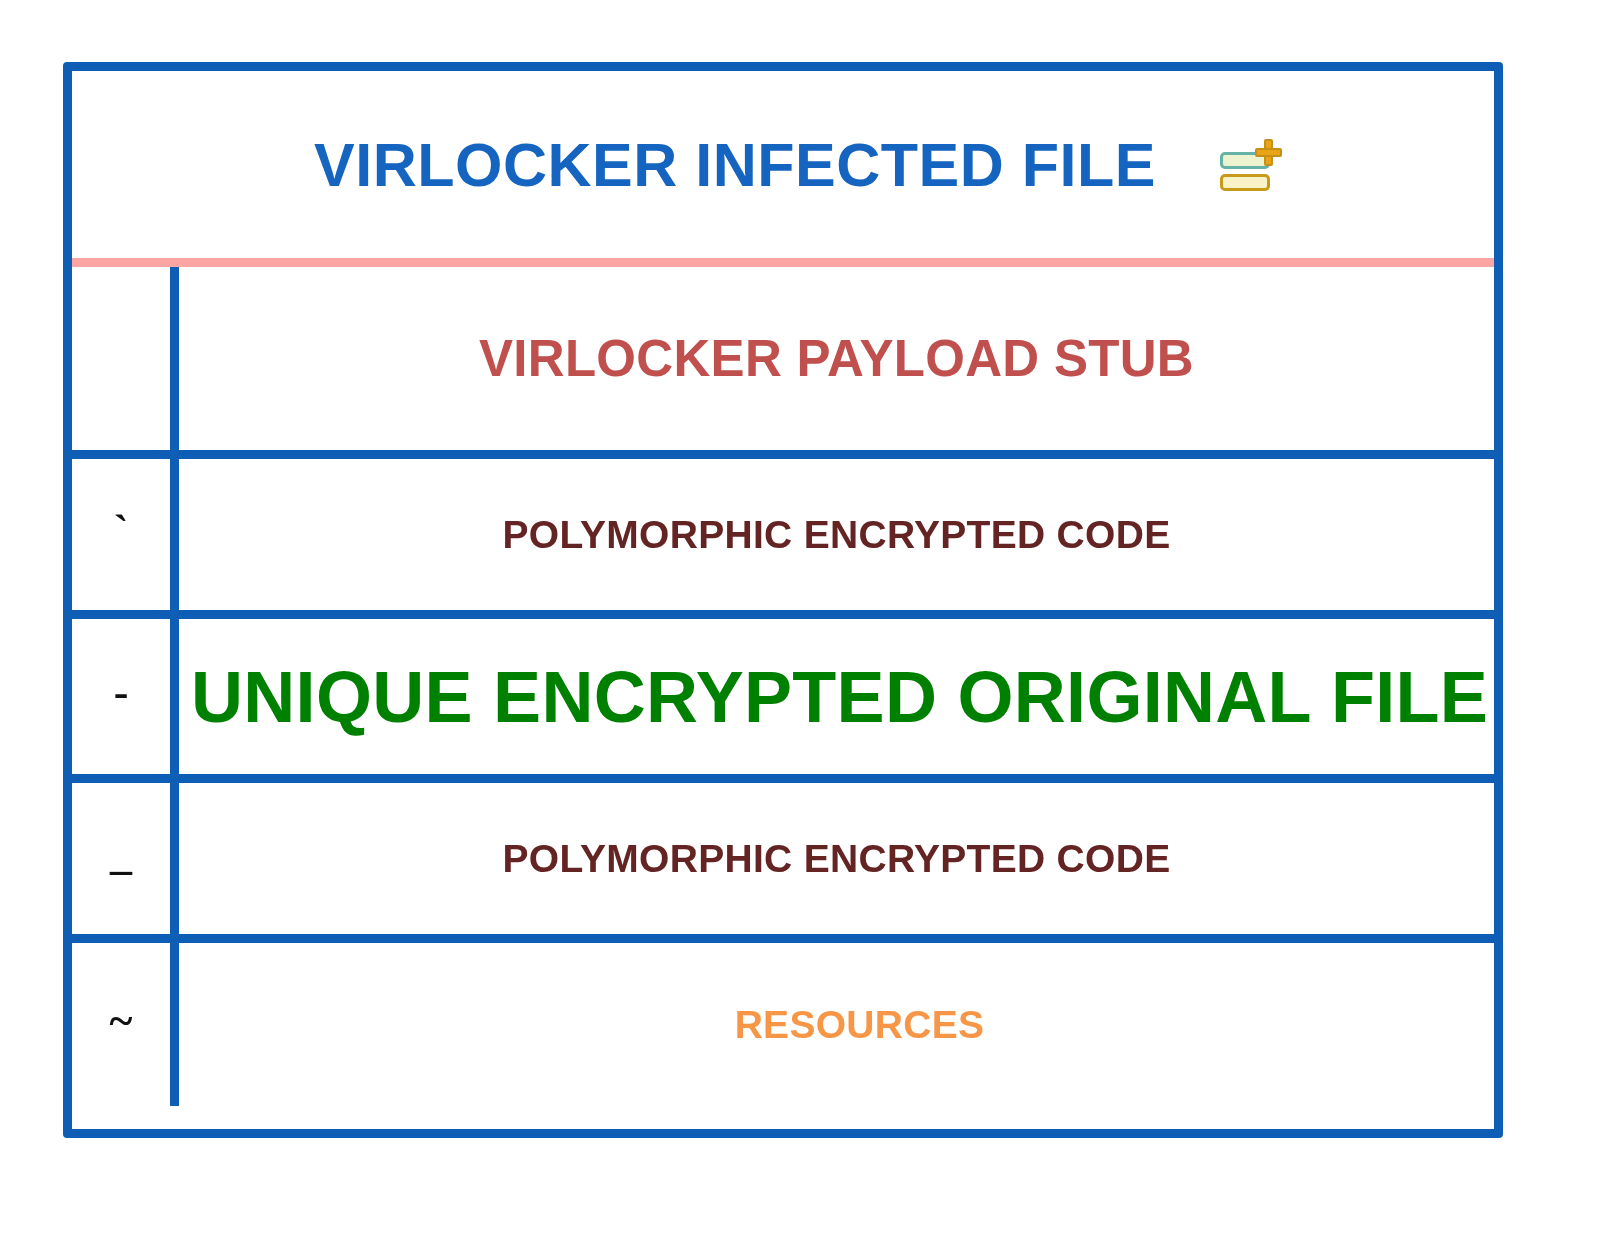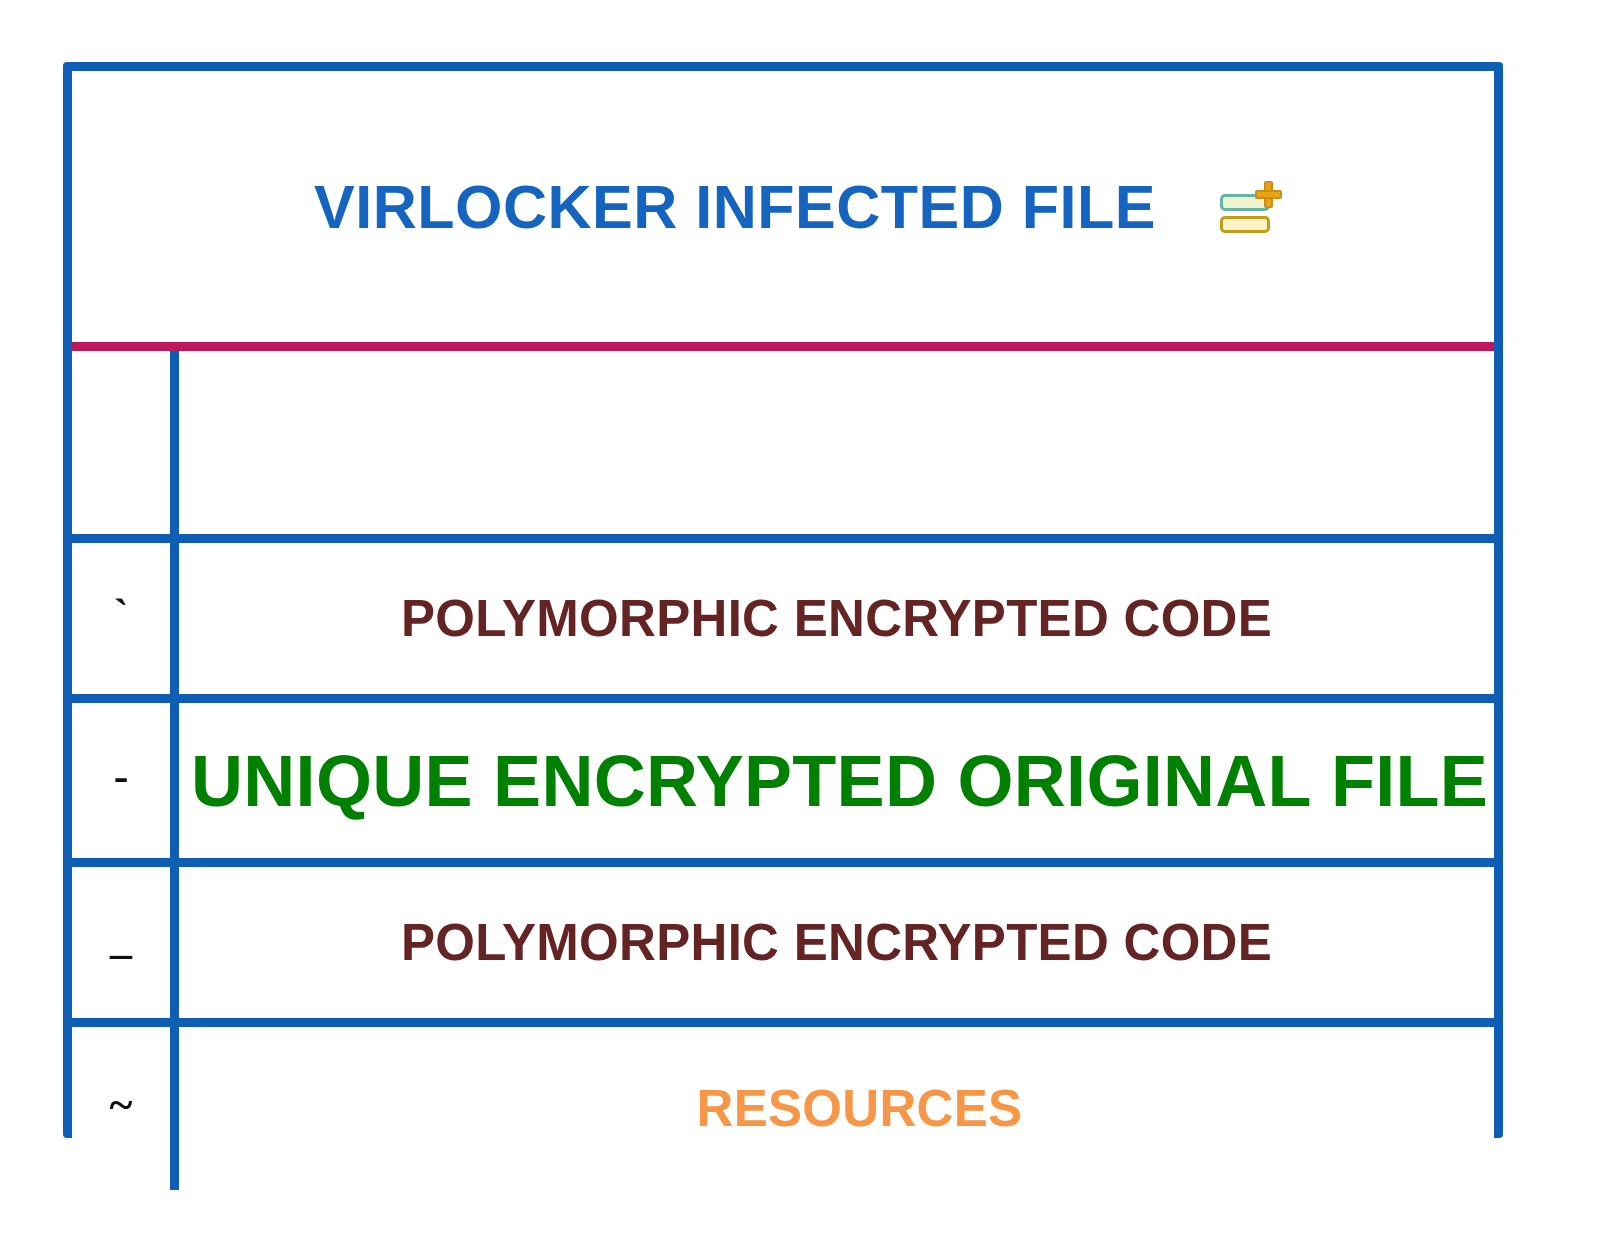--- a/index.html
+++ b/index.html
@@ -30,23 +30,23 @@
     width: 1440px;
     height: 1076px;
     border: 9px solid #0d5eb4;
     border-radius: 4px;
     box-sizing: border-box;
     background: #ffffff;
   }
 
   
   .title-row {
-    height: 280px;
-    box-sizing: border-box;
-    border-bottom: 9px solid #be185d;
+    height: 196px;
+    box-sizing: border-box;
+    border-bottom: 9px solid #fca5a5;
     display: flex;
     align-items: center;
     justify-content: center;
     background: #ffffff;
   }
   .title-inner {
     display: flex;
     align-items: center;
     justify-content: center;
     gap: 62px;
@@ -144,21 +144,21 @@
 
   .label-cell {
     flex: 1 1 auto;
     display: flex;
     align-items: center;
     justify-content: center;
     box-sizing: border-box;
     padding: 0 12px;
   }
   .label-text {
-    font-size: 51px;
+    font-size: 39px;
     font-weight: bold;
     white-space: nowrap;
     letter-spacing: 0.3px;
   }
   .label-cell.row-1 .label-text { font-size: 51px; }
   .label-cell.row-3 .label-text { font-size: 72px; }
 </style>
 </head>
 <body>
 
@@ -174,20 +174,23 @@
           <span class="bar bar-bottom"></span>
           <span class="plus"></span>
         </span>
       </div>
     </div>
 
     <div class="row row-h-1">
       <div class="marker-cell">
         <span class="mk"></span>
       </div>
+      <div class="label-cell row-1">
+        <span class="label-text" style="color:#C0504D;">VIRLOCKER PAYLOAD STUB</span>
+      </div>
     </div>
 
     <div class="row row-h-2">
       <div class="marker-cell">
         <span class="mk">`</span>
       </div>
       <div class="label-cell row-2">
         <span class="label-text" style="color:#632423;">POLYMORPHIC ENCRYPTED CODE</span>
       </div>
     </div>

